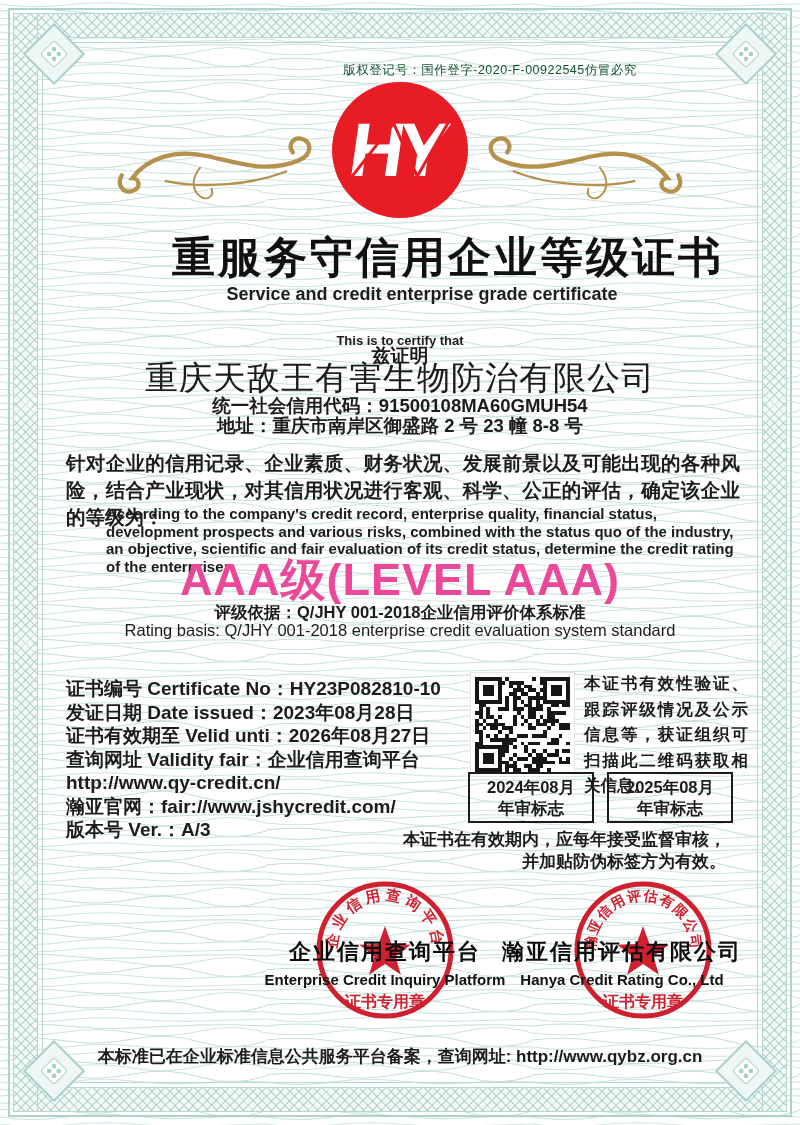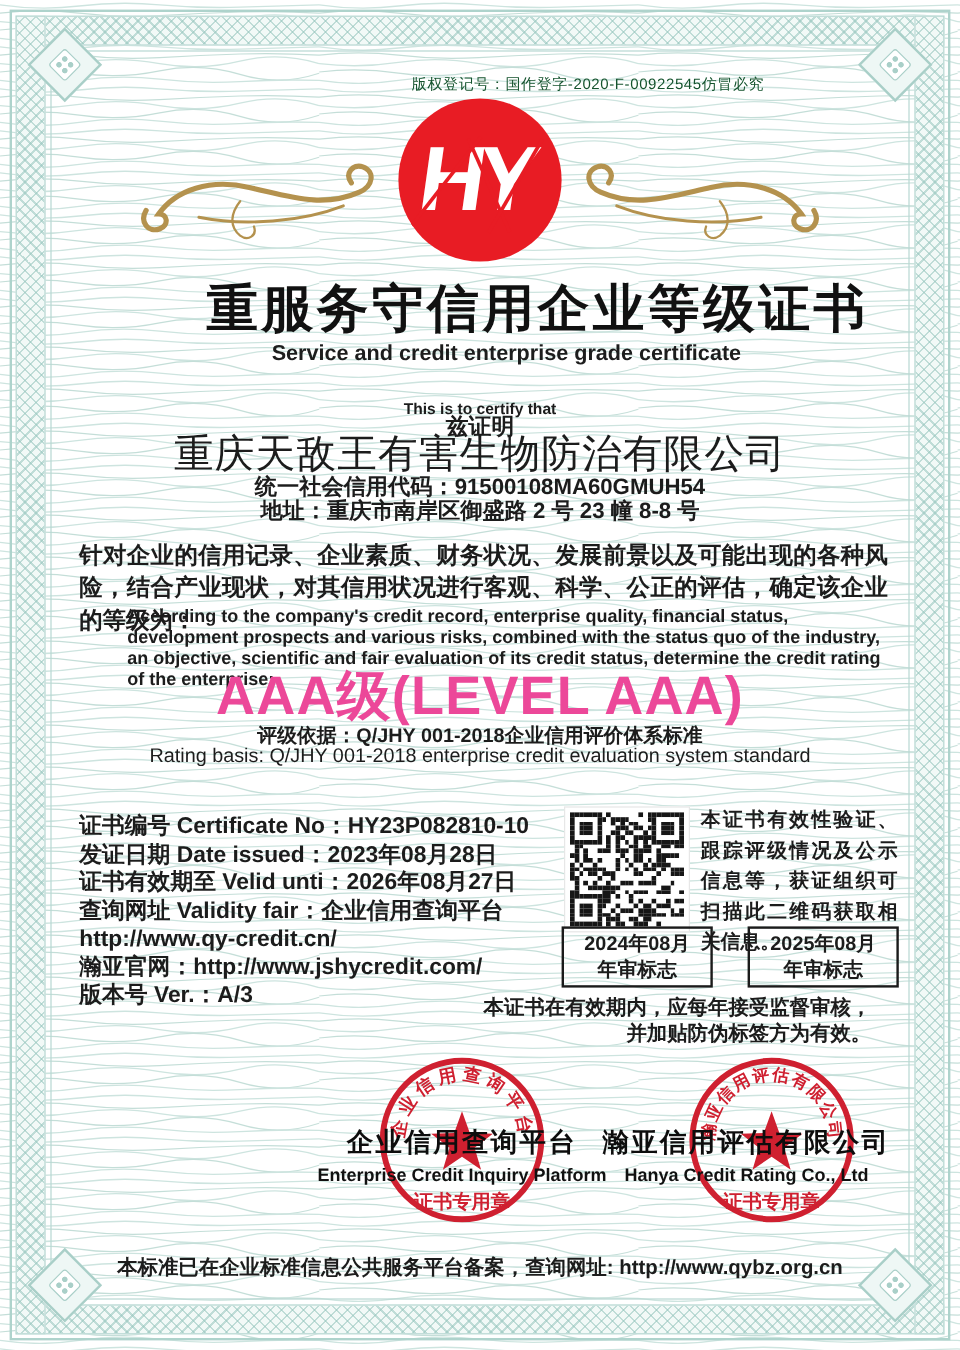--- a/index.html
+++ b/index.html
@@ -52,21 +52,21 @@
   .para-cn{top:450px;left:66px;right:60px;font-size:19.5px;font-weight:700;line-height:27px;text-align:justify;}
   .para-en{top:505px;left:66px;right:60px;font-size:15px;font-weight:600;line-height:17.5px;margin-left:40px;}
   .level{top:550px;font-size:45px;font-weight:800;color:#ec4899;letter-spacing:1px;}
   .basis-cn{top:602px;font-size:16.5px;font-weight:600;}
   .basis-en{top:621px;font-size:16.5px;font-weight:500;}
   .details{top:677px;left:66px;font-size:19px;font-weight:600;line-height:23.5px;}
   .qr{top:672px;left:470px;display:grid;grid-template-columns:repeat(25,3.8px);grid-auto-rows:3.8px;
       background:#ffffff;padding:4px;border:1px solid #e7e7e7;}
   .qrc{background:#ffffff;} .qd{background:#161616;}
   .qr-note{top:671px;left:584px;width:164px;font-size:16.5px;font-weight:600;line-height:25.5px;text-align:justify;}
-  .year-boxes{top:772px;left:468px;display:flex;gap:29px;}
+  .year-boxes{top:772px;left:468px;display:flex;gap:13px;}
   .ybox{width:122px;height:44px;border:2px solid #1b1b1b;text-align:center;font-size:16.5px;
         font-weight:600;line-height:21px;padding-top:3px;}
   .audit{top:829px;right:74px;text-align:right;font-size:17px;font-weight:600;line-height:22px;}
   .stamp{top:880px;width:160px;height:160px;z-index:3;}
   .st-left{left:305px;} .st-right{left:563px;}
   .org{z-index:4;text-align:center;width:300px;}
   .org-left{left:235px;top:937px;} .org-right{left:472px;top:937px;}
   .org-cn{font-size:22px;font-weight:800;letter-spacing:2px;color:#0d0d0d;}
   .org-en{font-size:15px;font-weight:600;margin-top:4px;color:#111;}
   .footer{top:1045px;font-size:17px;font-weight:700;}
@@ -146,21 +146,21 @@
   <div class="abs ctr level">AAA级(LEVEL AAA)</div>
   <div class="abs ctr basis-cn">评级依据：Q/JHY 001-2018企业信用评价体系标准</div>
   <div class="abs ctr basis-en">Rating basis: Q/JHY 001-2018 enterprise credit evaluation system standard</div>
 
   <div class="abs details">
     <div><span>证书编号 Certificate No：</span><span>HY23P082810-10</span></div>
     <div><span>发证日期 Date issued：</span><span>2023年08月28日</span></div>
     <div><span>证书有效期至 Velid unti：</span><span>2026年08月27日</span></div>
     <div><span>查询网址 Validity fair：</span><span>企业信用查询平台</span></div>
     <div><span></span><span>http://www.qy-credit.cn/</span></div>
-    <div><span>瀚亚官网：</span><span>http://www.jshycredit.com/</span></div>
+    <div><span>瀚亚官网：</span><span>fair://www.jshycredit.com/</span></div>
     <div><span>版本号 Ver.：</span><span>A/3</span></div>
   </div>
 
   <div class="abs qr">
       <div class="qrc qd"></div>
       <div class="qrc qd"></div>
       <div class="qrc qd"></div>
       <div class="qrc qd"></div>
       <div class="qrc qd"></div>
       <div class="qrc qd"></div>

